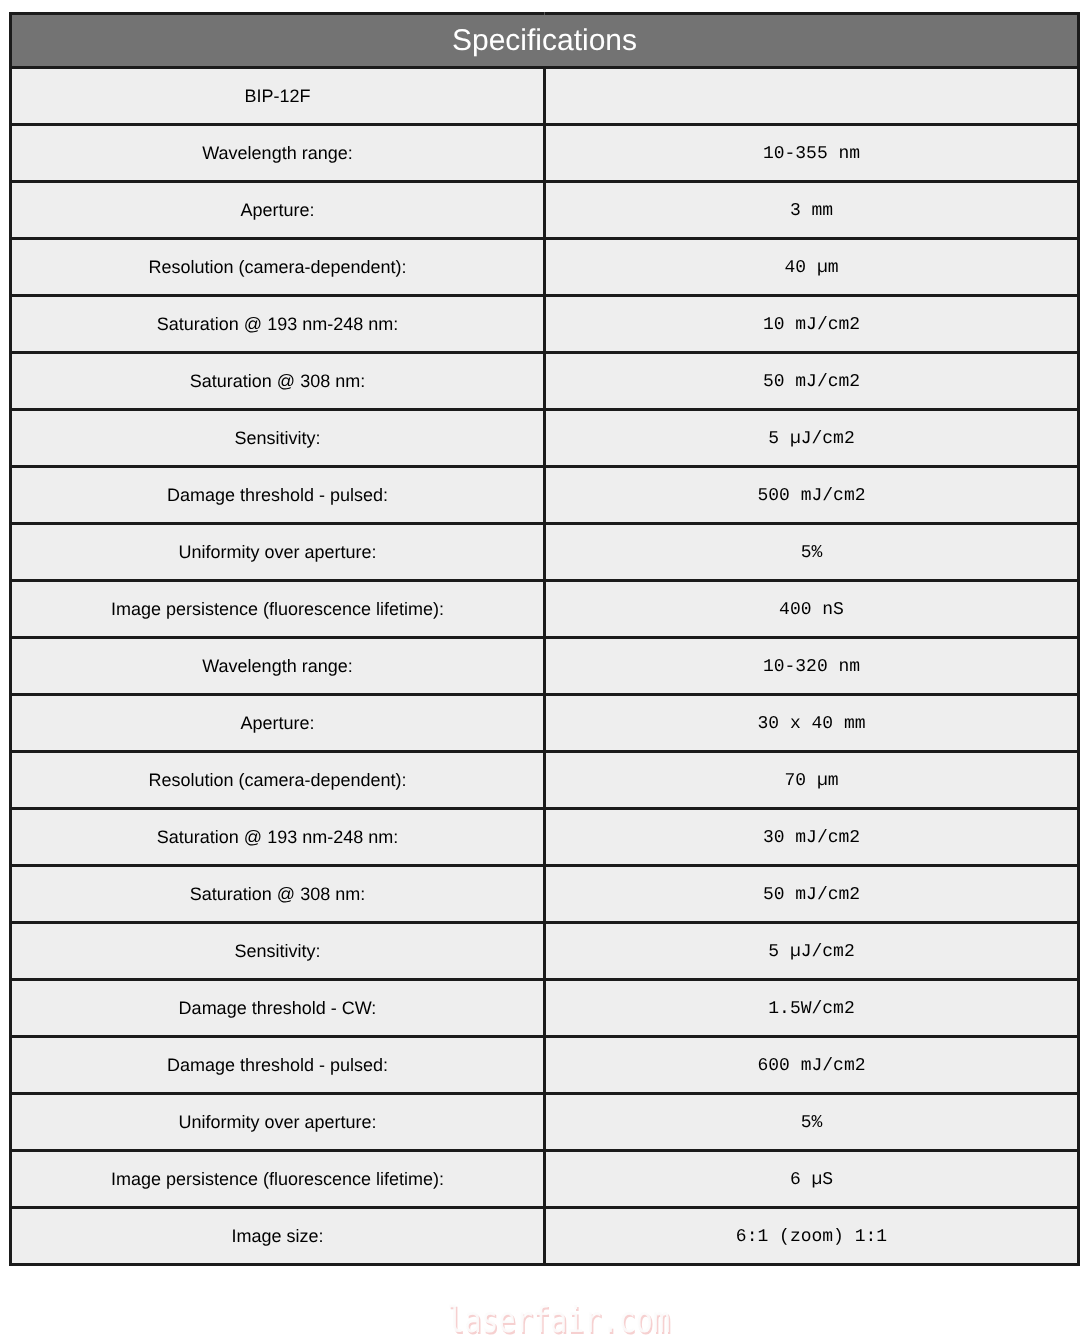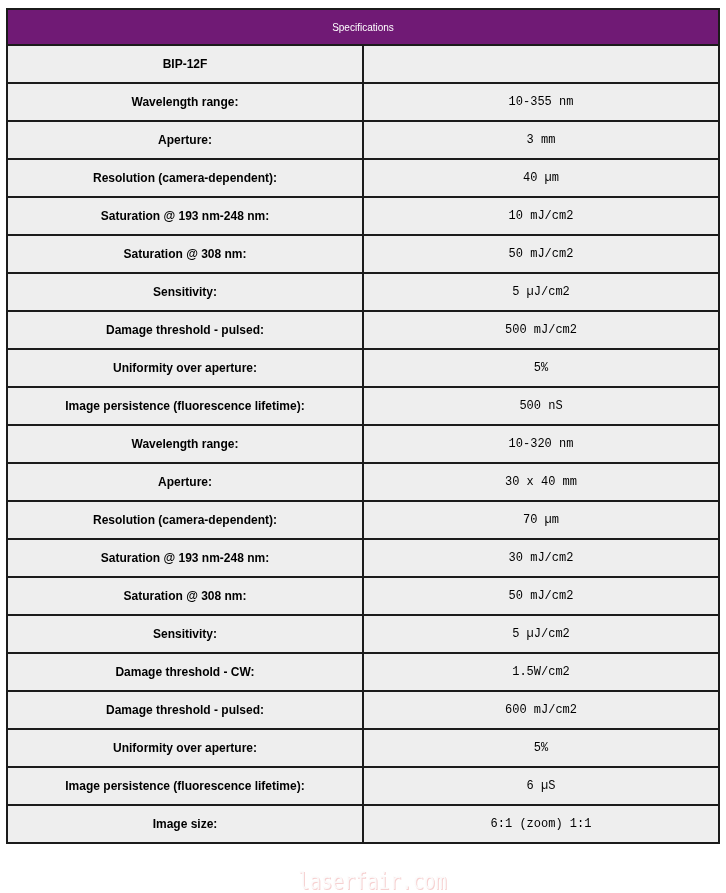--- a/index.html
+++ b/index.html
@@ -29,28 +29,28 @@
     height: 36px;
     font-size: 12px;
     color: #000000;
     text-align: center;
     vertical-align: middle;
     padding: 0 6px;
     overflow: hidden;
     white-space: nowrap;
   }
   .spec-table th.table-header {
-    background: #701a75;
+    background: #737373;
     color: #ffffff;
     font-weight: normal;
-    font-size: 10px;
+    font-size: 20px;
     height: 34px;
   }
   .spec-table td.label-cell {
-    font-weight: bold;
+    font-weight: normal;
     width: 59%;
   }
   .spec-table td.value-cell {
     font-weight: normal;
     font-family: Liberation Mono, monospace;
   }
   .watermark {
     position: absolute;
     left: 298px;
     top: 869px;
@@ -106,21 +106,21 @@
       <tr>
         <td class="label-cell">Damage threshold - pulsed:</td>
         <td class="value-cell">500 mJ/cm2</td>
       </tr>
       <tr>
         <td class="label-cell">Uniformity over aperture:</td>
         <td class="value-cell">5%</td>
       </tr>
       <tr>
         <td class="label-cell">Image persistence (fluorescence lifetime):</td>
-        <td class="value-cell">500 nS</td>
+        <td class="value-cell">400 nS</td>
       </tr>
       <tr>
         <td class="label-cell">Wavelength range:</td>
         <td class="value-cell">10-320 nm</td>
       </tr>
       <tr>
         <td class="label-cell">Aperture:</td>
         <td class="value-cell">30 x 40 mm</td>
       </tr>
       <tr>

